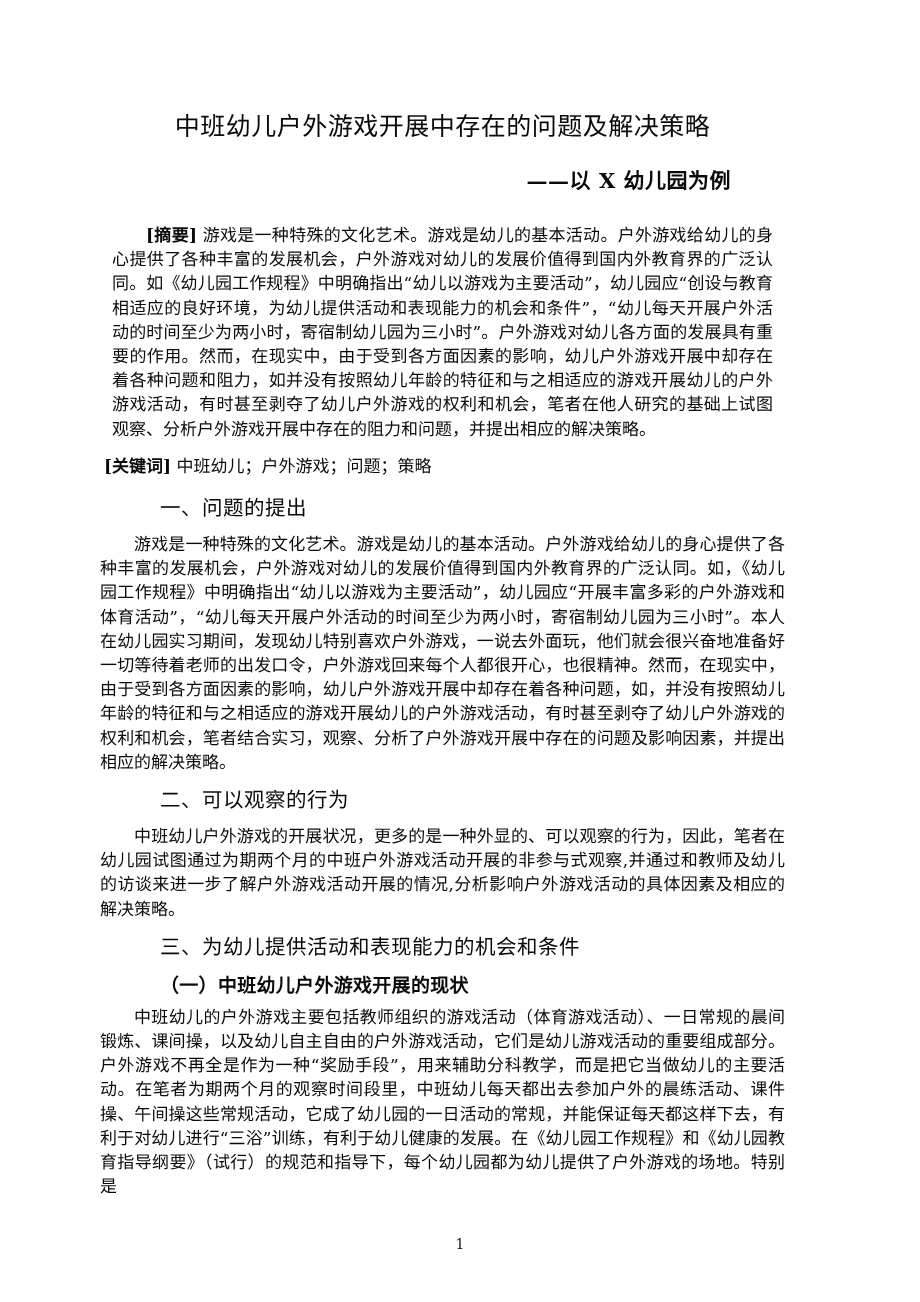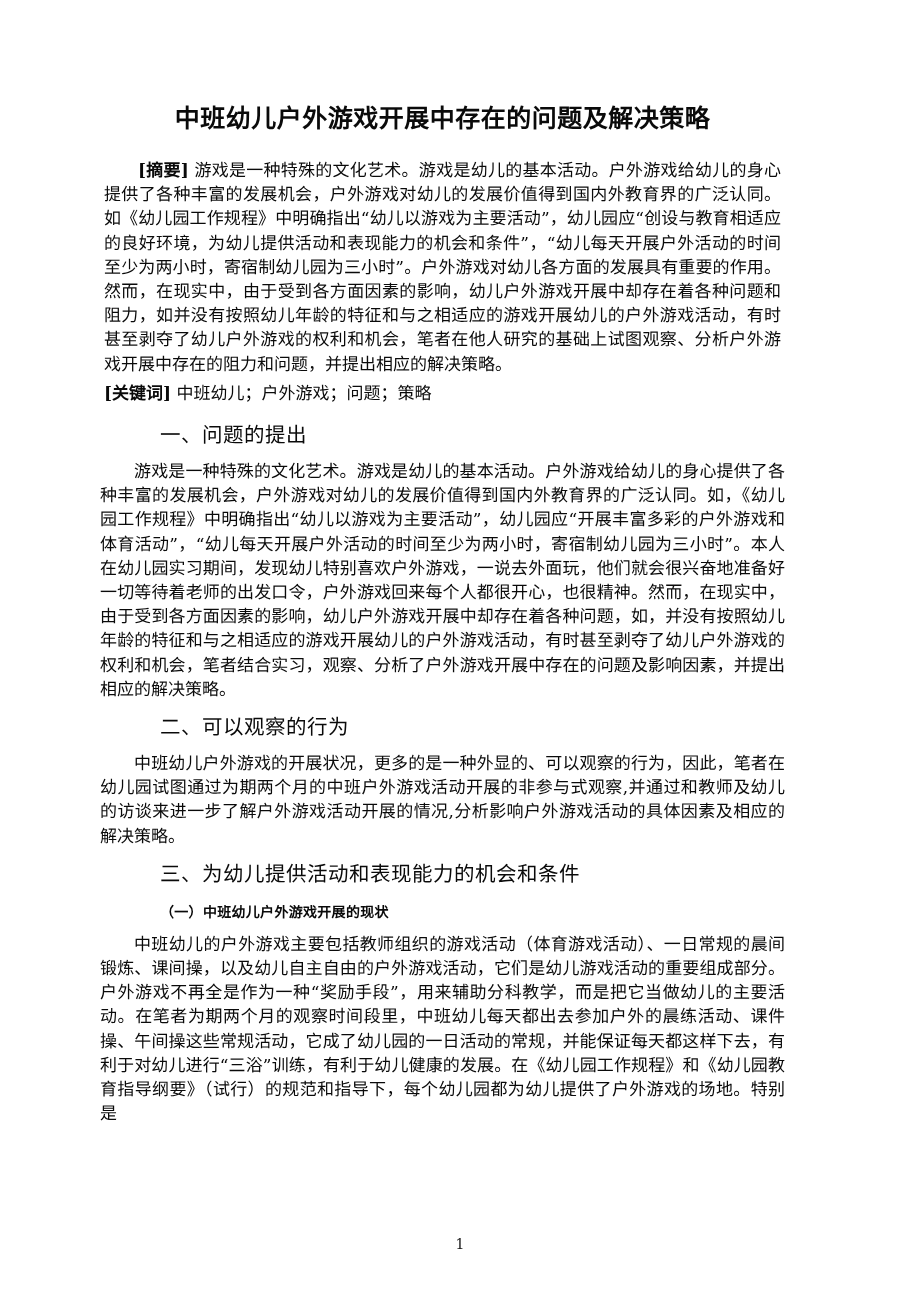--- a/index.html
+++ b/index.html
@@ -24,25 +24,25 @@
   .content {
     position: absolute;
     left: 100px;
     top: 0;
     width: 685px;
   }
 
   
   .doc-title {
     font-size: 25px;
-    font-weight: bold;
+    font-weight: normal;
     text-align: center;
     letter-spacing: 0.5px;
     line-height: 34px;
-    margin: 8px;
+    margin: 16px;
     padding-top: 94px;
   }
 
   .doc-subtitle {
     font-size: 21px;
     font-weight: bold;
     text-align: right;
     letter-spacing: 0.5px;
     line-height: 32px;
     margin: 0;
@@ -50,21 +50,21 @@
     padding-right: 54px;
   }
 
   
   .abstract {
     font-size: 17px;
     line-height: 24.2px;
     text-align: justify;
     text-justify: inter-ideograph;
     text-indent: 2em;
-    margin: 4px;
+    margin: 12px;
     padding-top: 14px;
   }
 
   .keywords {
     font-size: 17px;
     line-height: 24.2px;
     text-align: justify;
     margin: 4px;
     padding-top: 1px;
   }
@@ -79,21 +79,21 @@
     font-weight: normal;
     line-height: 30px;
     margin: 0;
     padding-top: 11px;
     padding-bottom: 3px;
     padding-left: 60px;
     letter-spacing: 0.5px;
   }
 
   .h2-cn {
-    font-size: 14px;
+    font-size: 19px;
     font-weight: bold;
     line-height: 27px;
     margin: 0;
     padding-top: 7px;
     padding-bottom: 2px;
     padding-left: 60px;
     letter-spacing: 0.3px;
   }
 
   
@@ -125,20 +125,21 @@
 </style>
 </head>
 <body>
 
 <div class="page">
 
   <div class="content">
 
     <h1 class="doc-title">中班幼儿户外游戏开展中存在的问题及解决策略</h1>
 
+    <h2 class="doc-subtitle">——以 X 幼儿园为例</h2>
 
     <p class="abstract"><span class="label-bold">[摘要]</span><span>&nbsp;</span><span>游戏是一种特殊的文化艺术。游戏是幼儿的基本活动。户外游戏给幼儿的身心提供了各种丰富的发展机会，户外游戏对幼儿的发展价值得到国内外教育界的广泛认同。如《幼儿园工作规程》中明确指出“幼儿以游戏为主要活动”，幼儿园应“创设与教育相适应的良好环境，为幼儿提供活动和表现能力的机会和条件”，“幼儿每天开展户外活动的时间至少为两小时，寄宿制幼儿园为三小时”。户外游戏对幼儿各方面的发展具有重要的作用。然而，在现实中，由于受到各方面因素的影响，幼儿户外游戏开展中却存在着各种问题和阻力，如并没有按照幼儿年龄的特征和与之相适应的游戏开展幼儿的户外游戏活动，有时甚至剥夺了幼儿户外游戏的权利和机会，笔者在他人研究的基础上试图观察、分析户外游戏开展中存在的阻力和问题，并提出相应的解决策略。</span></p>
 
     <p class="keywords"><span class="label-bold">[关键词]</span><span>&nbsp;</span><span>中班幼儿；户外游戏；问题；策略</span></p>
 
     <h3 class="h1-cn">一、问题的提出</h3>
 
     <p class="body-p">游戏是一种特殊的文化艺术。游戏是幼儿的基本活动。户外游戏给幼儿的身心提供了各种丰富的发展机会，户外游戏对幼儿的发展价值得到国内外教育界的广泛认同。如，《幼儿园工作规程》中明确指出“幼儿以游戏为主要活动”，幼儿园应“开展丰富多彩的户外游戏和体育活动”，“幼儿每天开展户外活动的时间至少为两小时，寄宿制幼儿园为三小时”。本人在幼儿园实习期间，发现幼儿特别喜欢户外游戏，一说去外面玩，他们就会很兴奋地准备好一切等待着老师的出发口令，户外游戏回来每个人都很开心，也很精神。然而，在现实中，由于受到各方面因素的影响，幼儿户外游戏开展中却存在着各种问题，如，并没有按照幼儿年龄的特征和与之相适应的游戏开展幼儿的户外游戏活动，有时甚至剥夺了幼儿户外游戏的权利和机会，笔者结合实习，观察、分析了户外游戏开展中存在的问题及影响因素，并提出相应的解决策略。</p>
 
     <h3 class="h1-cn">二、可以观察的行为</h3>

